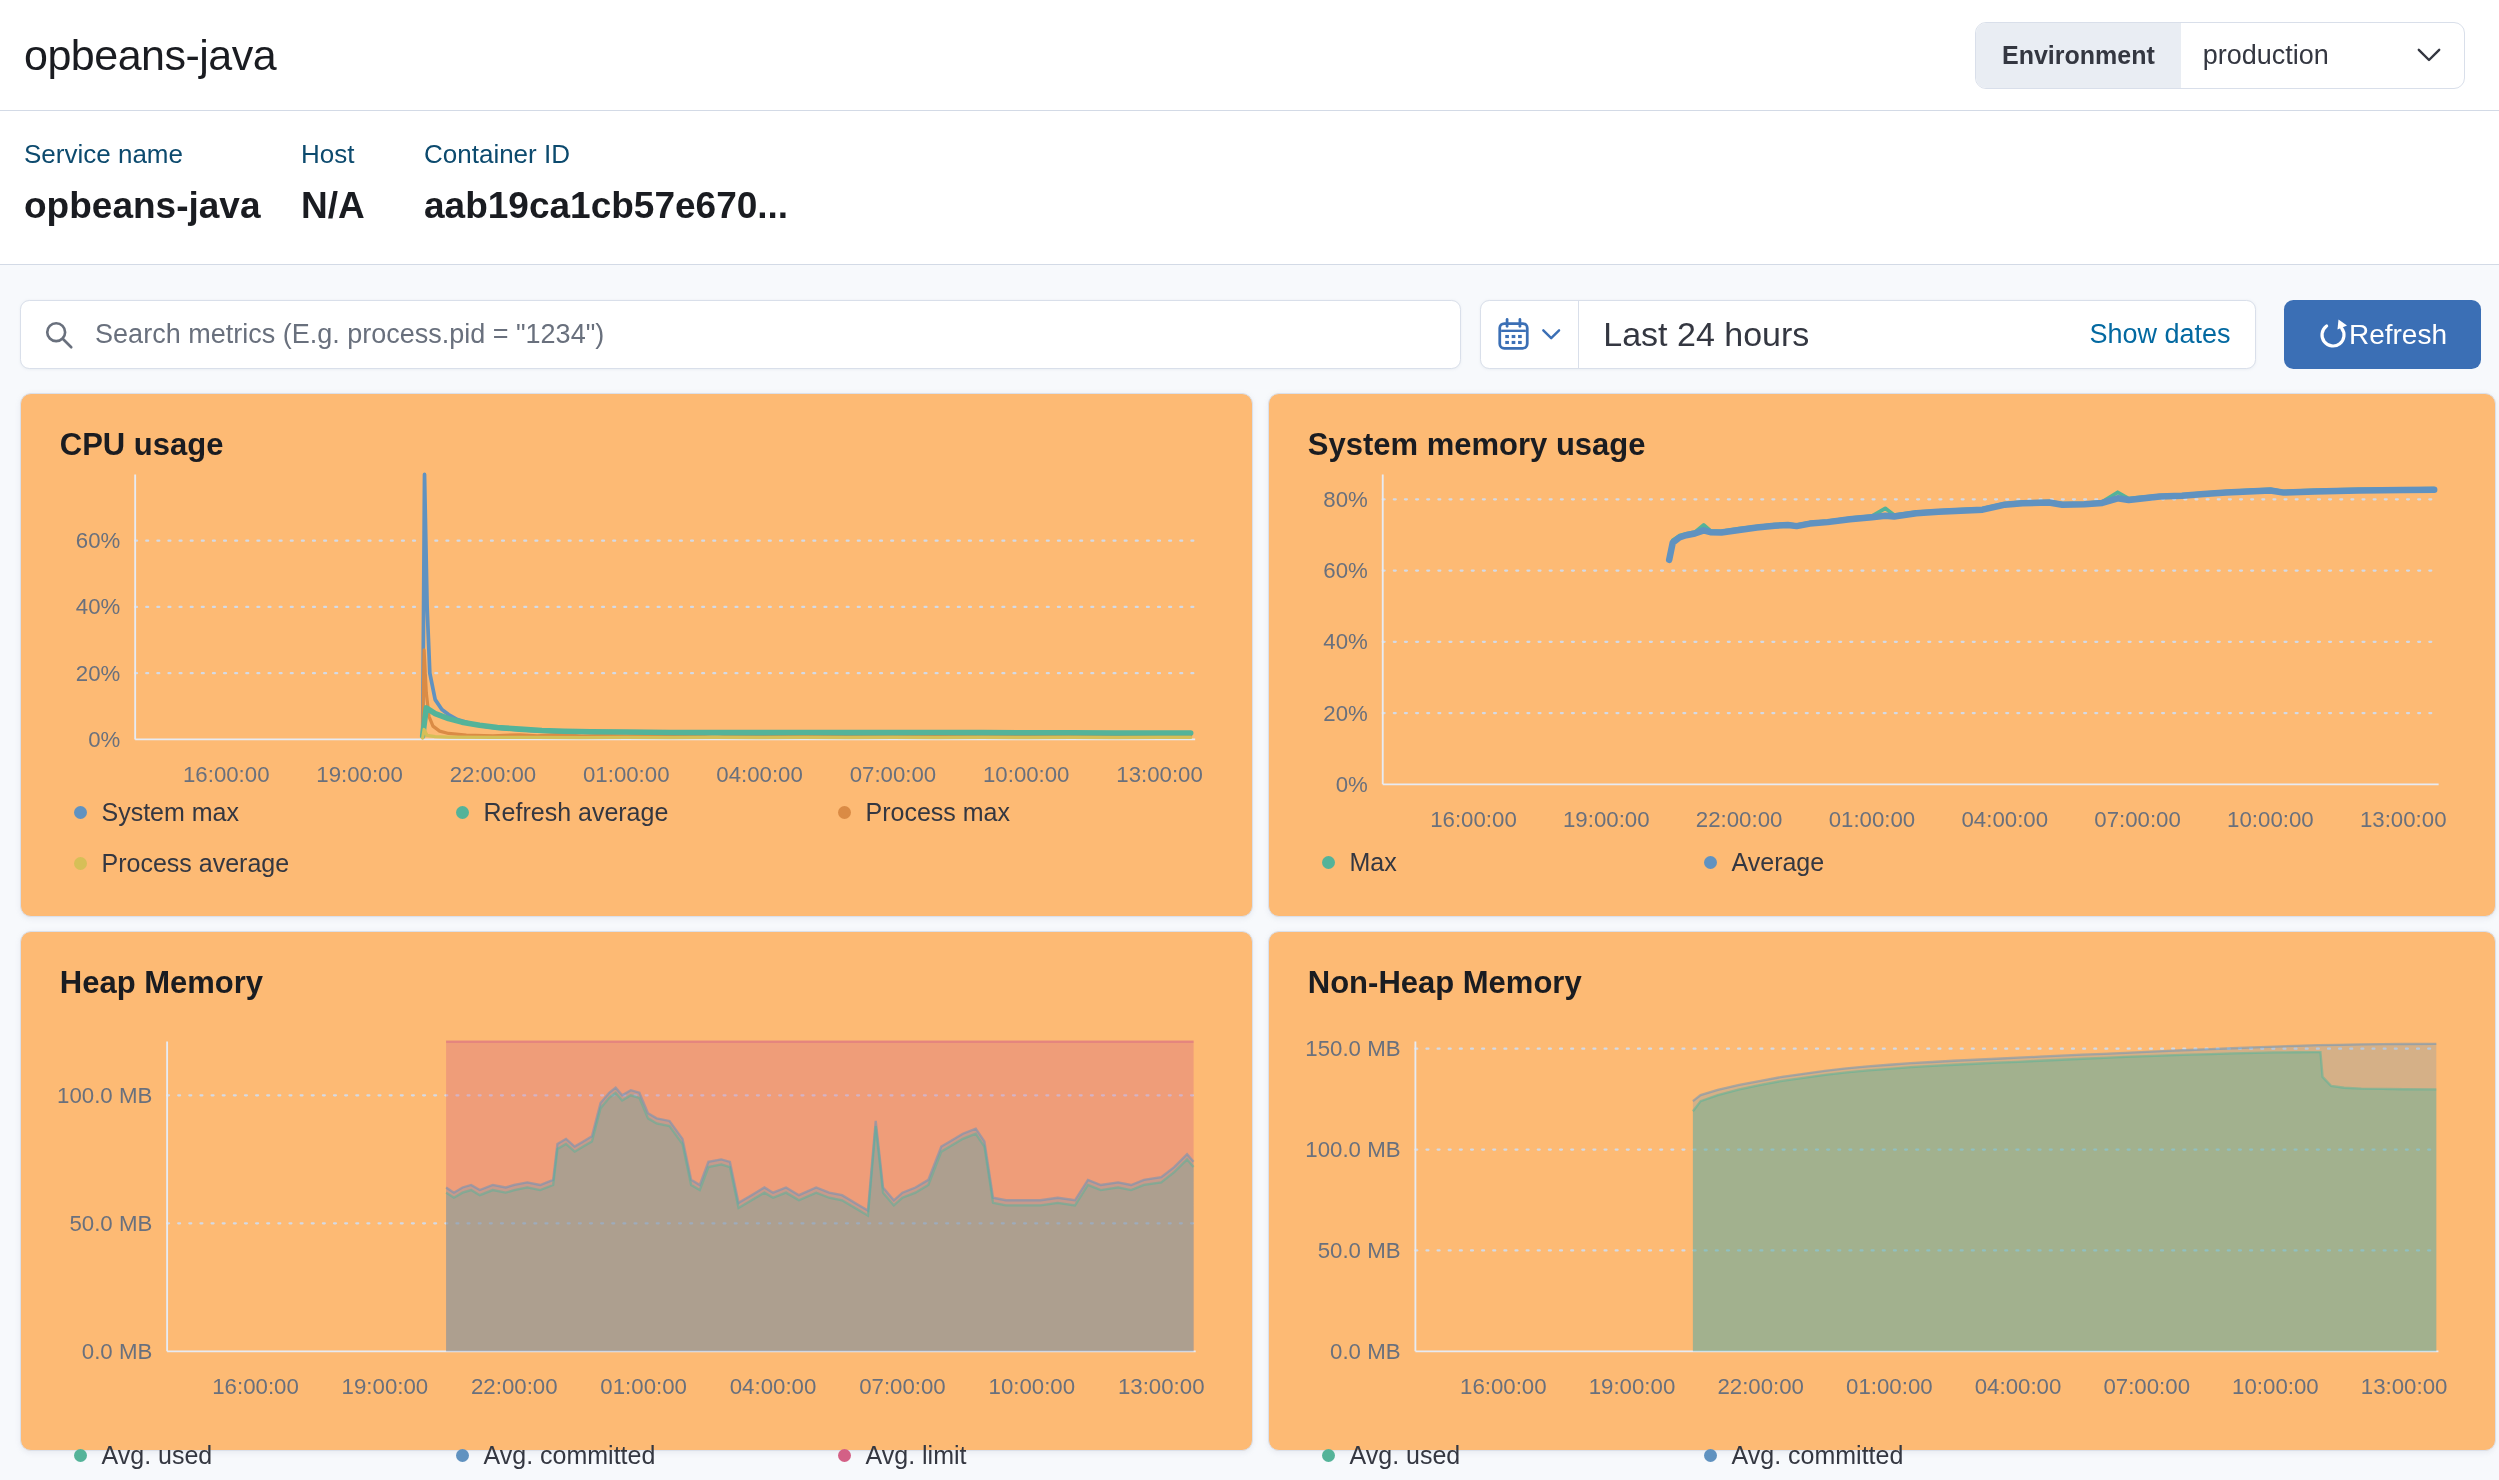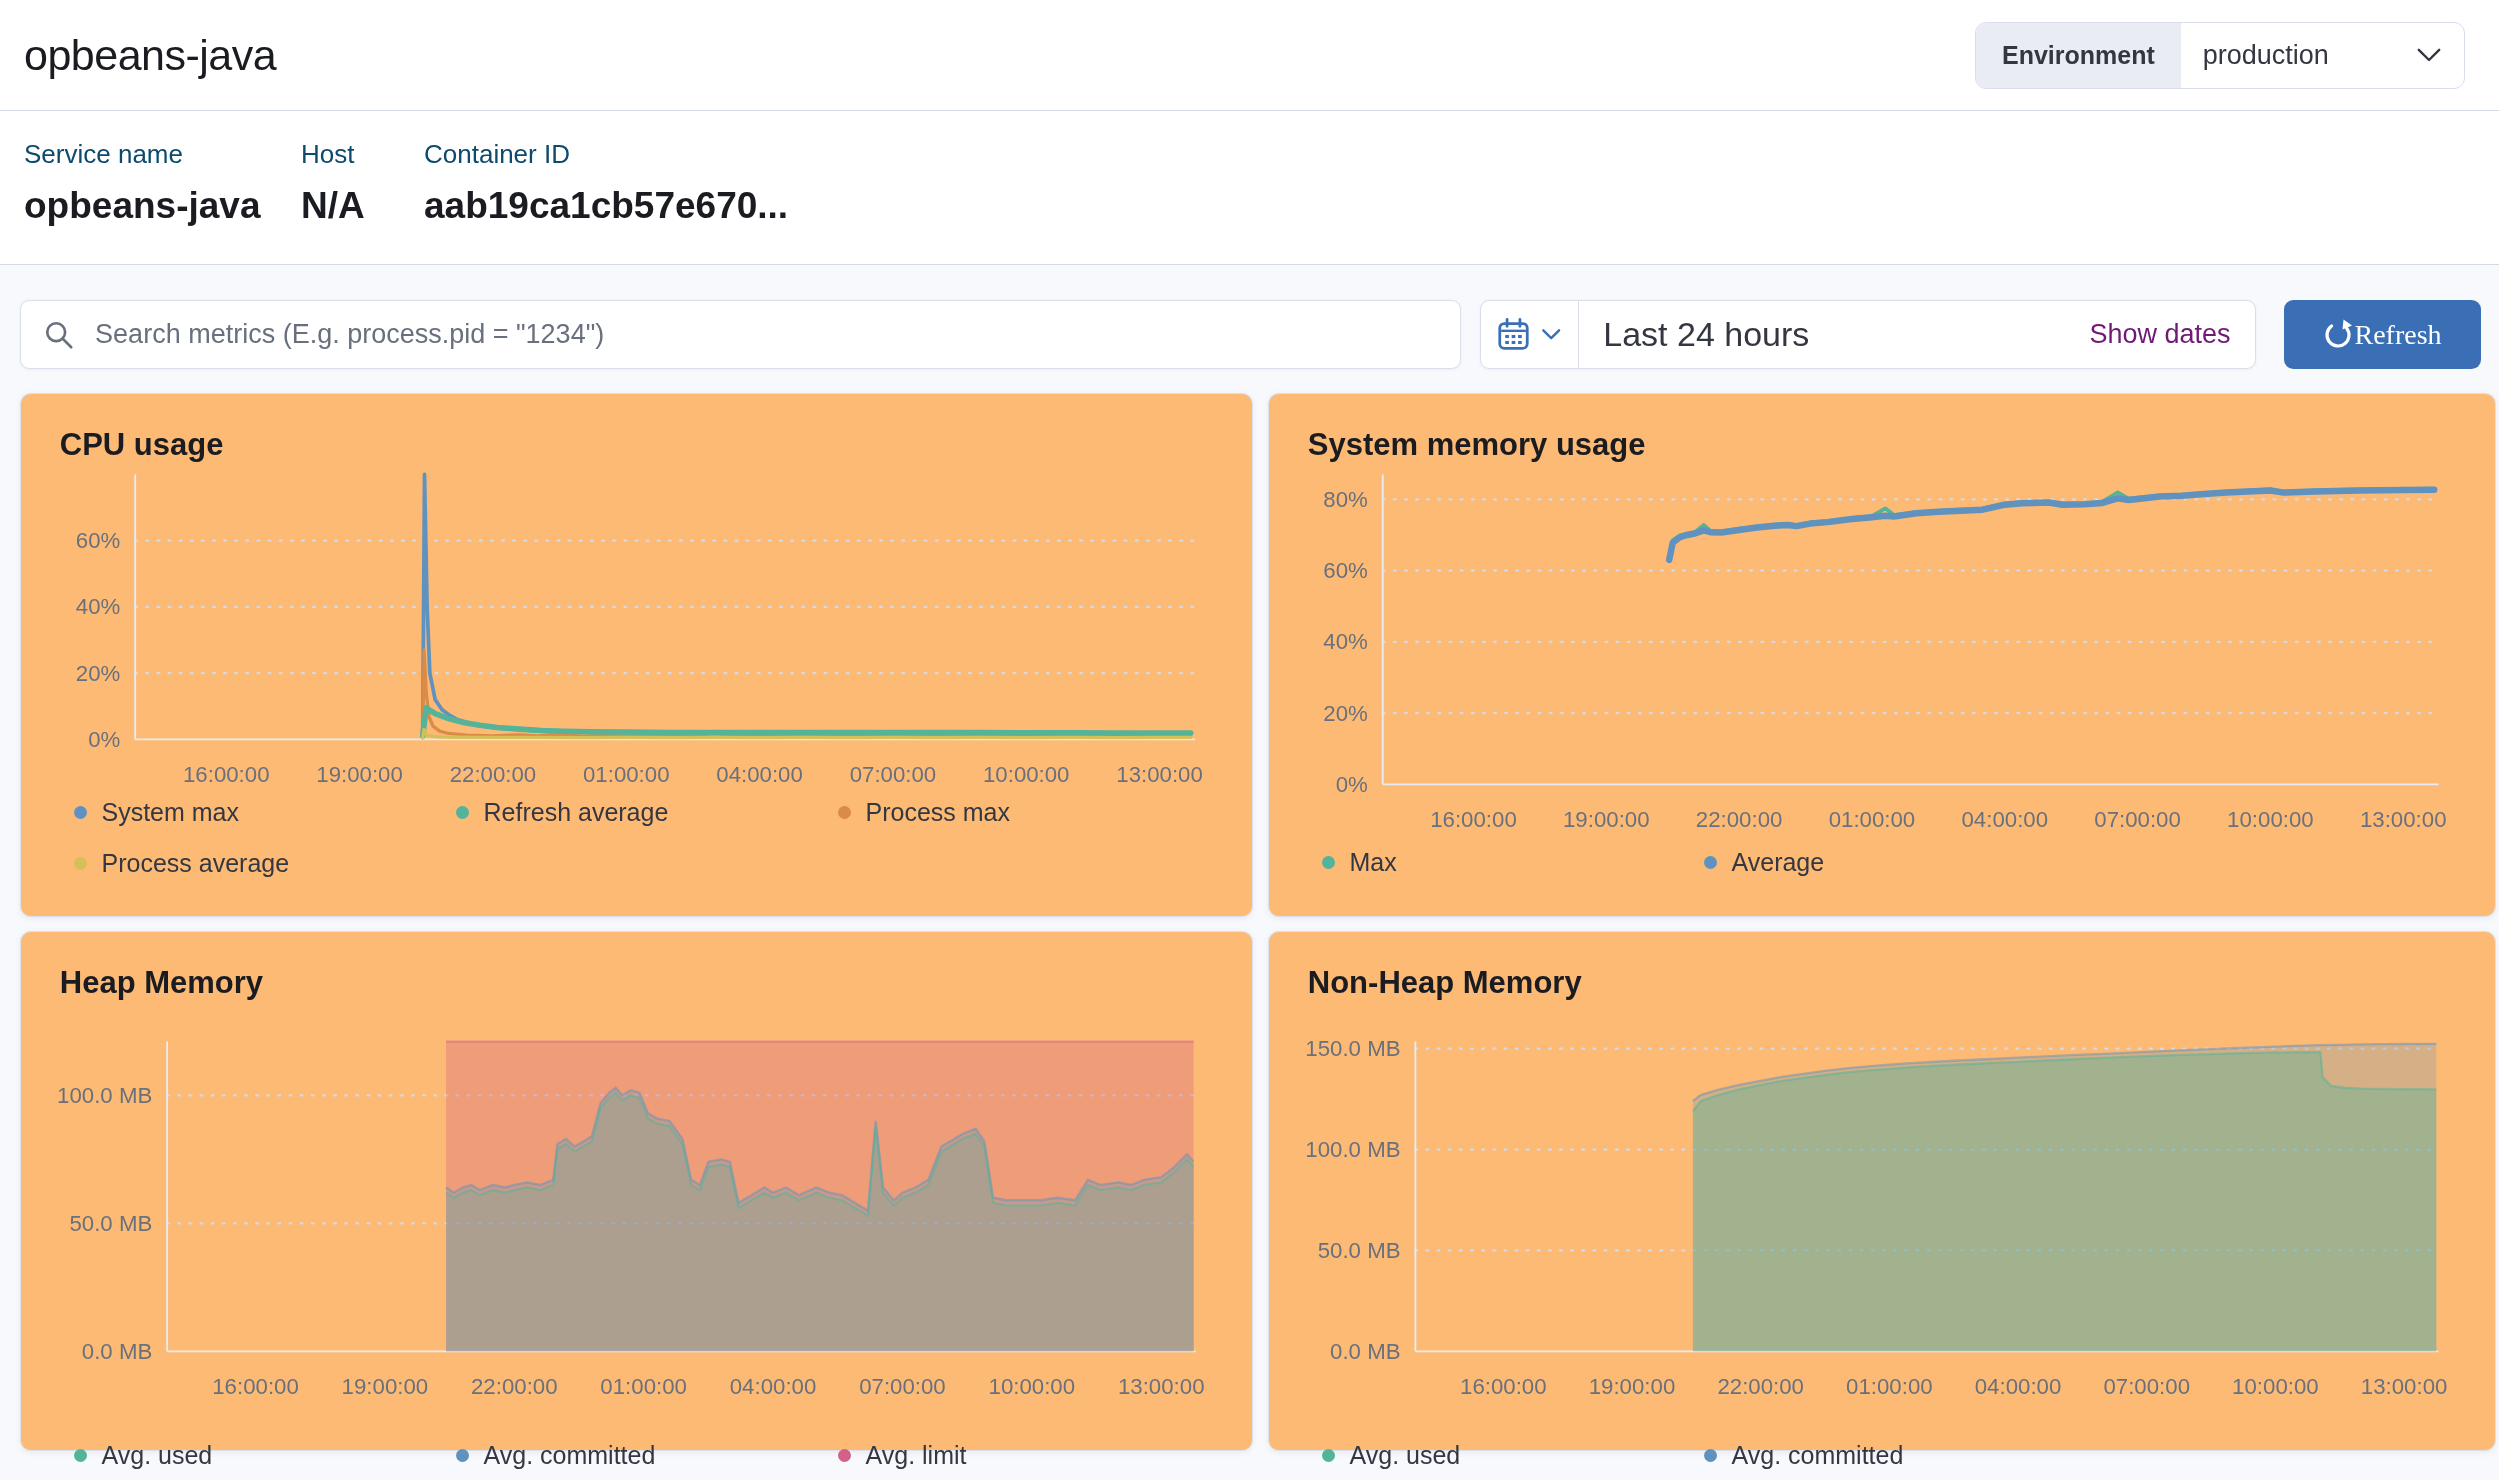--- a/index.html
+++ b/index.html
@@ -54,26 +54,26 @@
   .datebox {
     width:776px; margin-left:18.6px; display:flex; align-items:center;
     background:#fff; border:1.9px solid #d9dfea; border-radius:9.3px;
     box-shadow:0 0.9px 2.8px rgba(152,162,179,.12);
   }
   .cal-seg {
     display:flex; align-items:center; gap:11px; padding:0 16.7px; height:100%;
     border-right:1.9px solid #d9dfea; cursor:pointer;
   }
   .date-text { flex:1; padding:0 24px; font-size:34px; color:#343741; cursor:pointer; }
-  .show-dates { padding:0 24px; font-size:27px; color:#701a75; cursor:pointer; white-space:nowrap; }
+  .show-dates { padding:0 24px; font-size:27px; color:#0369a1; cursor:pointer; white-space:nowrap; }
   .refresh-btn {
     width:197px; margin-left:28px; border:none; border-radius:9.3px;
     background:#3b6fb5; color:#fff; font-size:28px; font-weight:500;
     display:flex; align-items:center; justify-content:center; cursor:pointer;
-    font-family:Liberation Serif, serif;
+    font-family:Liberation Sans, sans-serif;
   }
   
   .cards {
     display:grid; grid-template-columns:1233px 1228px; gap:14px 15px;
     margin:24px 19.5px 0;
   }
   .card {
     background:#fdba74; border:1.9px solid #dbe0ea; border-radius:11px;
     box-shadow:0 1.9px 5.6px rgba(152,162,179,.15);
     padding:26px 30px 9.3px; display:flex; flex-direction:column;

